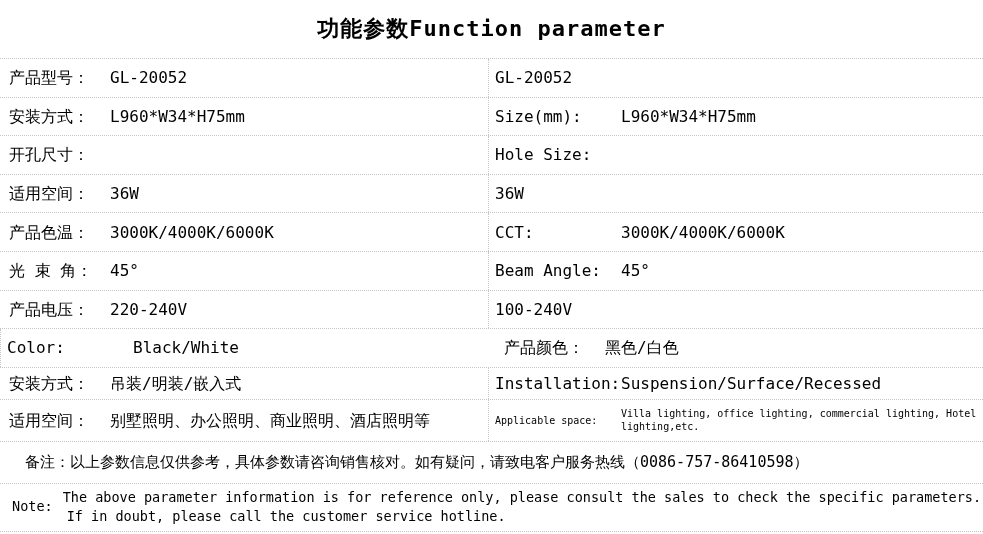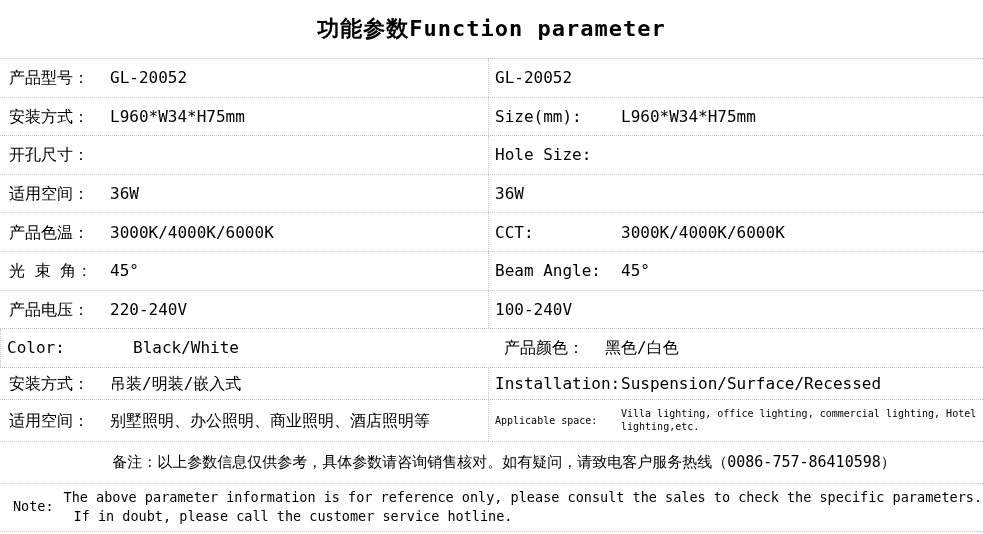--- a/index.html
+++ b/index.html
@@ -21,31 +21,31 @@
   .cell.cn { width: 488px; padding-left: 9px; align-items: center; }
   .cell.en { flex: 1; border-left: 1px dotted #c6c6c6; padding-left: 6px; }
 
   .label-cn { width: 101px; flex-shrink: 0; }
   .label-en { width: 126px; flex-shrink: 0; }
   .value-cn, .value-en { flex: 1; }
 
   .spec-row.small-en .cell.en { font-size: 10px; line-height: 1.35; }
   .spec-row.small-en .label-en { width: 126px; }
 
-  .remark-row { display: flex; align-items: center; border-top: 1px dotted #c6c6c6; justify-content: center; }
+  .remark-row { display: flex; align-items: center; border-top: 1px dotted #c6c6c6; }
   .remark-row.cn { height: 42px; font-size: 15px; padding-left: 25px; }
   .remark-row.en {
     height: 49px; font-size: 13.5px; padding-left: 12px;
     border-bottom: 1px dotted #c6c6c6; line-height: 1.45;
   }
   .remark-label-cn { flex-shrink: 0; }
   .remark-text-cn { }
   .note-label { flex-shrink: 0; margin-right: 10px; }
   .note-text .line { display: block; }
-  .note-text .line2 { margin-left: 10px; }
+  .note-text .line2 { margin-left: 4px; }
 </style>
 </head>
 <body>
 
 <div class="title-bar">功能参数Function parameter</div>
 
 <div class="spec-table">
 
   <div class="spec-row">
     <div class="cell cn">

